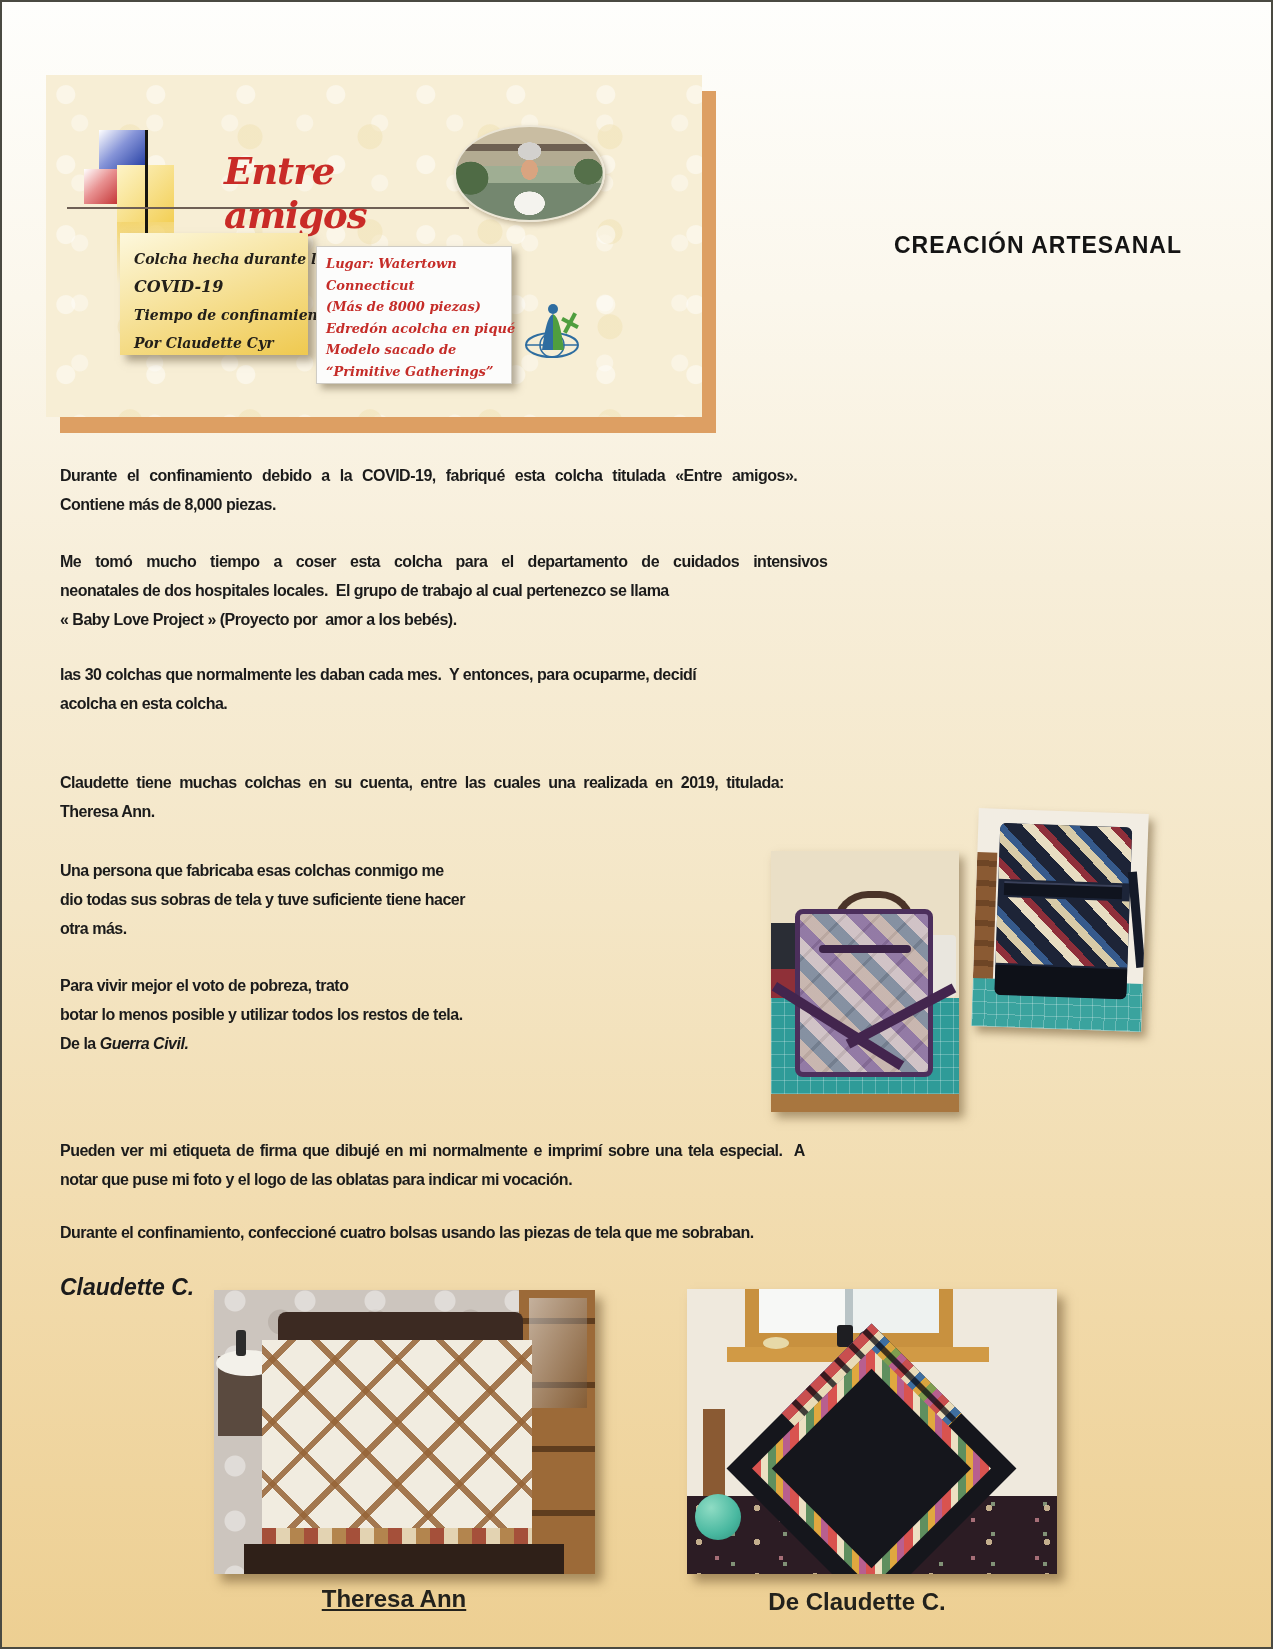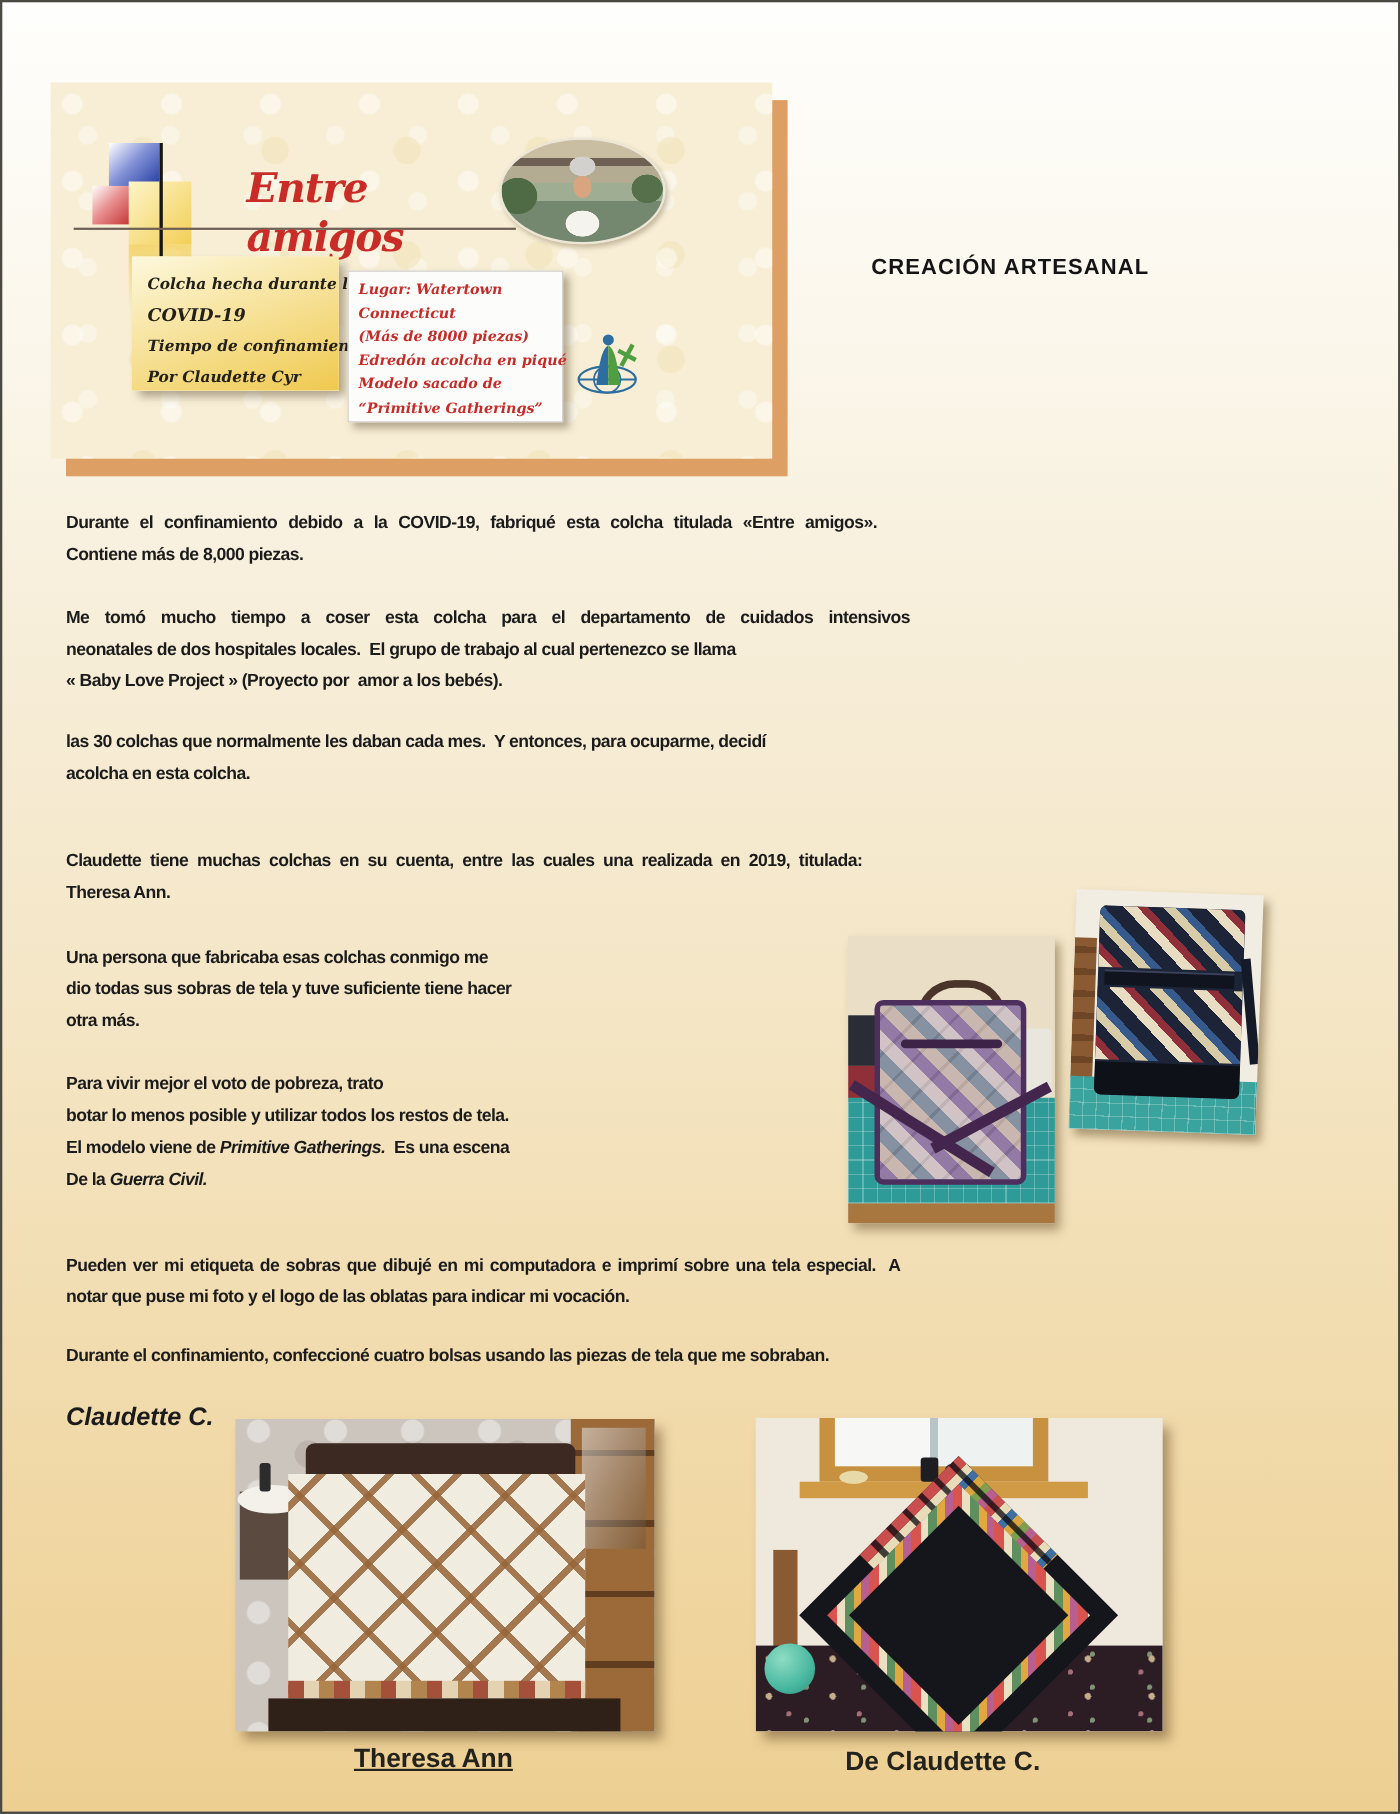--- a/index.html
+++ b/index.html
@@ -56,22 +56,22 @@
   .card-white{
     left:270px;top:147px;width:196px;height:138px;
     background:#fcfcfb;border:1px solid #cfccc4;
     box-shadow:5px 5px 7px rgba(110,95,70,.5);
     color:#c52c28;padding:6px 0 0 9px;box-sizing:border-box;margin-top:24px;
   }
   .card-white .note-line{font-size:13px;line-height:21.5px;white-space:pre;}
   .logo{position:absolute;left:476px;top:227px;width:67px;height:57px;}
   
   .main-title{
-    position:absolute;left:790px;top:230px;width:390px;text-align:left;
-    font-size:20px;font-weight:700;letter-spacing:1px;color:#141414;white-space:pre;
+    position:absolute;left:790px;top:230px;width:390px;text-align:right;
+    font-size:23px;font-weight:700;letter-spacing:1px;color:#141414;white-space:pre;
   }
   
   .para{position:absolute;left:58px;width:1157px;color:#1b1b1b;}
   .para .line{font-size:16px;line-height:29px;font-weight:700;letter-spacing:-0.5px;white-space:pre;}
   .line.ws6{word-spacing:6px;}
   .line.ws10{word-spacing:10px;}
   .line.ws4{word-spacing:4px;}
   .line.ws2{word-spacing:2px;}
   .line em{font-style:italic;}
   .signature{
@@ -244,26 +244,25 @@
 
   <div class="para" style="top:854px">
     <div class="line">Una persona que fabricaba esas colchas conmigo me</div>
     <div class="line">dio todas sus sobras de tela y tuve suficiente tiene hacer</div>
     <div class="line">otra más.</div>
   </div>
 
   <div class="para" style="top:969px">
     <div class="line">Para vivir mejor el voto de pobreza, trato</div>
     <div class="line">botar lo menos posible y utilizar todos los restos de tela.</div>
-    <div class="line"><span>El modelo viene de </span><em>Primitive Gatherings.</em><span>  Es una escena</span></div>
     <div class="line"><span>De la </span><em>Guerra Civil.</em></div>
   </div>
 
   <div class="para" style="top:1134px">
-    <div class="line ws2">Pueden ver mi etiqueta de sobras que dibujé en mi computadora e imprimí sobre una tela especial.  A</div>
+    <div class="line ws2">Pueden ver mi etiqueta de firma que dibujé en mi normalmente e imprimí sobre una tela especial.  A</div>
     <div class="line">notar que puse mi foto y el logo de las oblatas para indicar mi vocación.</div>
   </div>
 
   <div class="para" style="top:1216px">
     <div class="line">Durante el confinamiento, confeccioné cuatro bolsas usando las piezas de tela que me sobraban.</div>
   </div>
 
   <div class="signature">Claudette C.</div>
 
   <div class="photo bag1">

